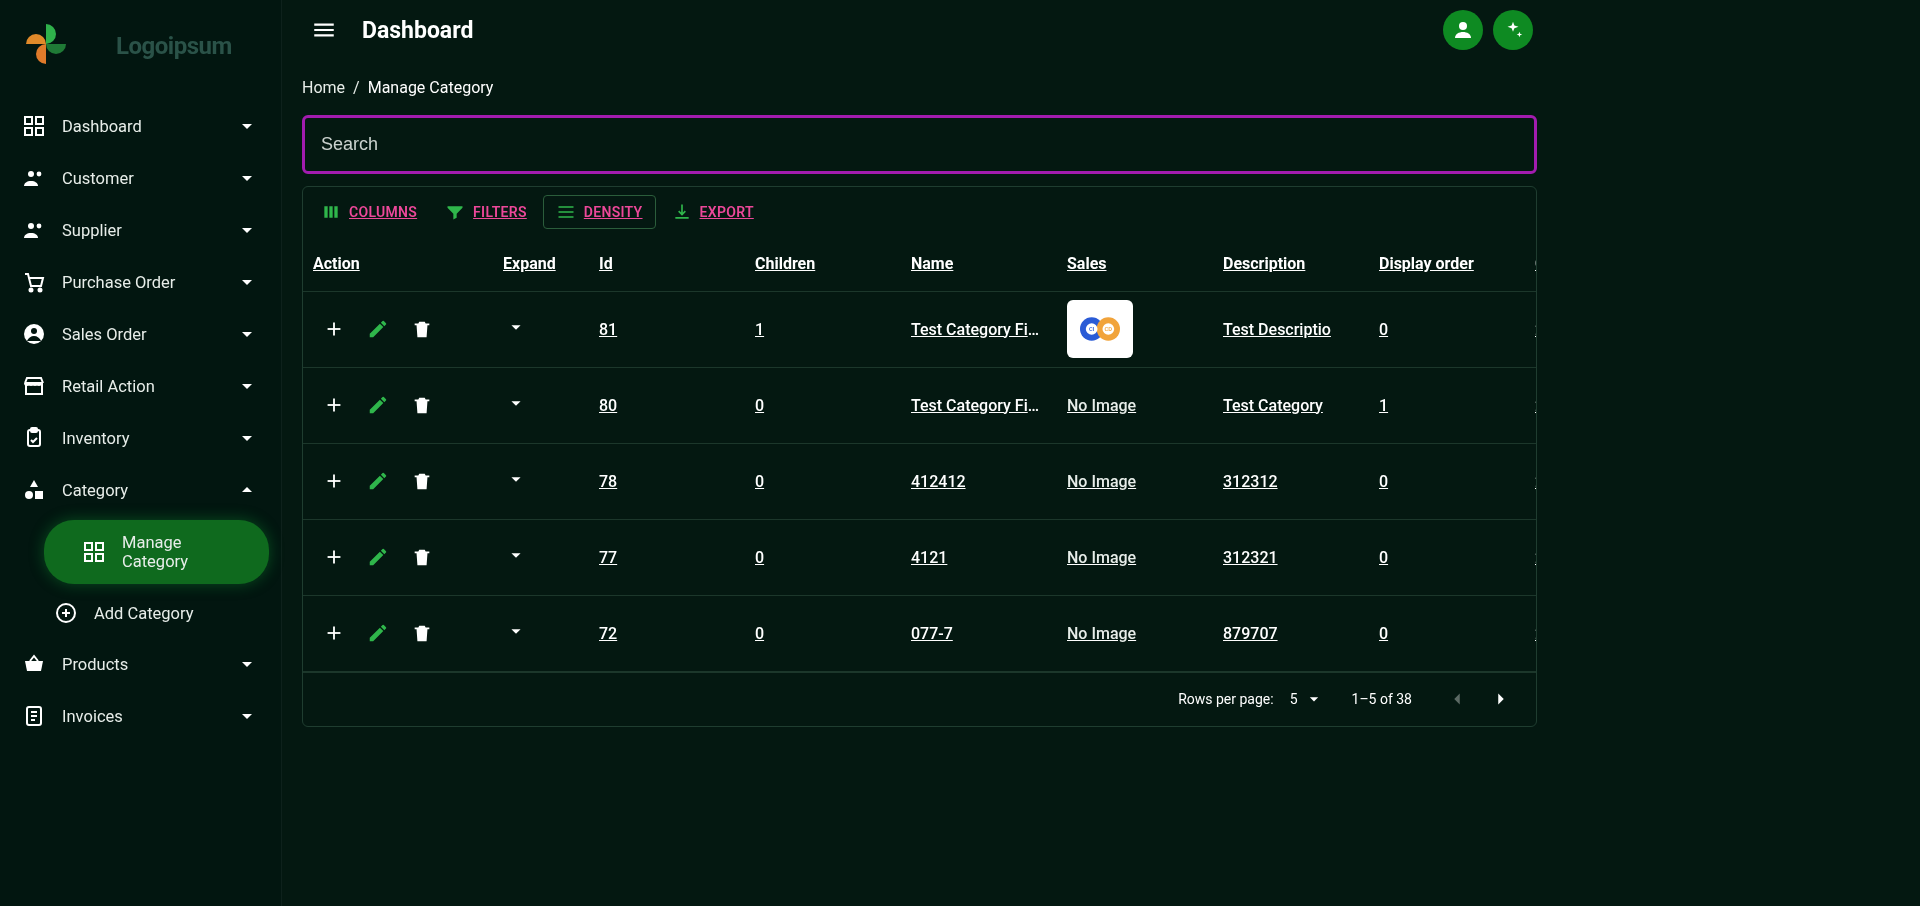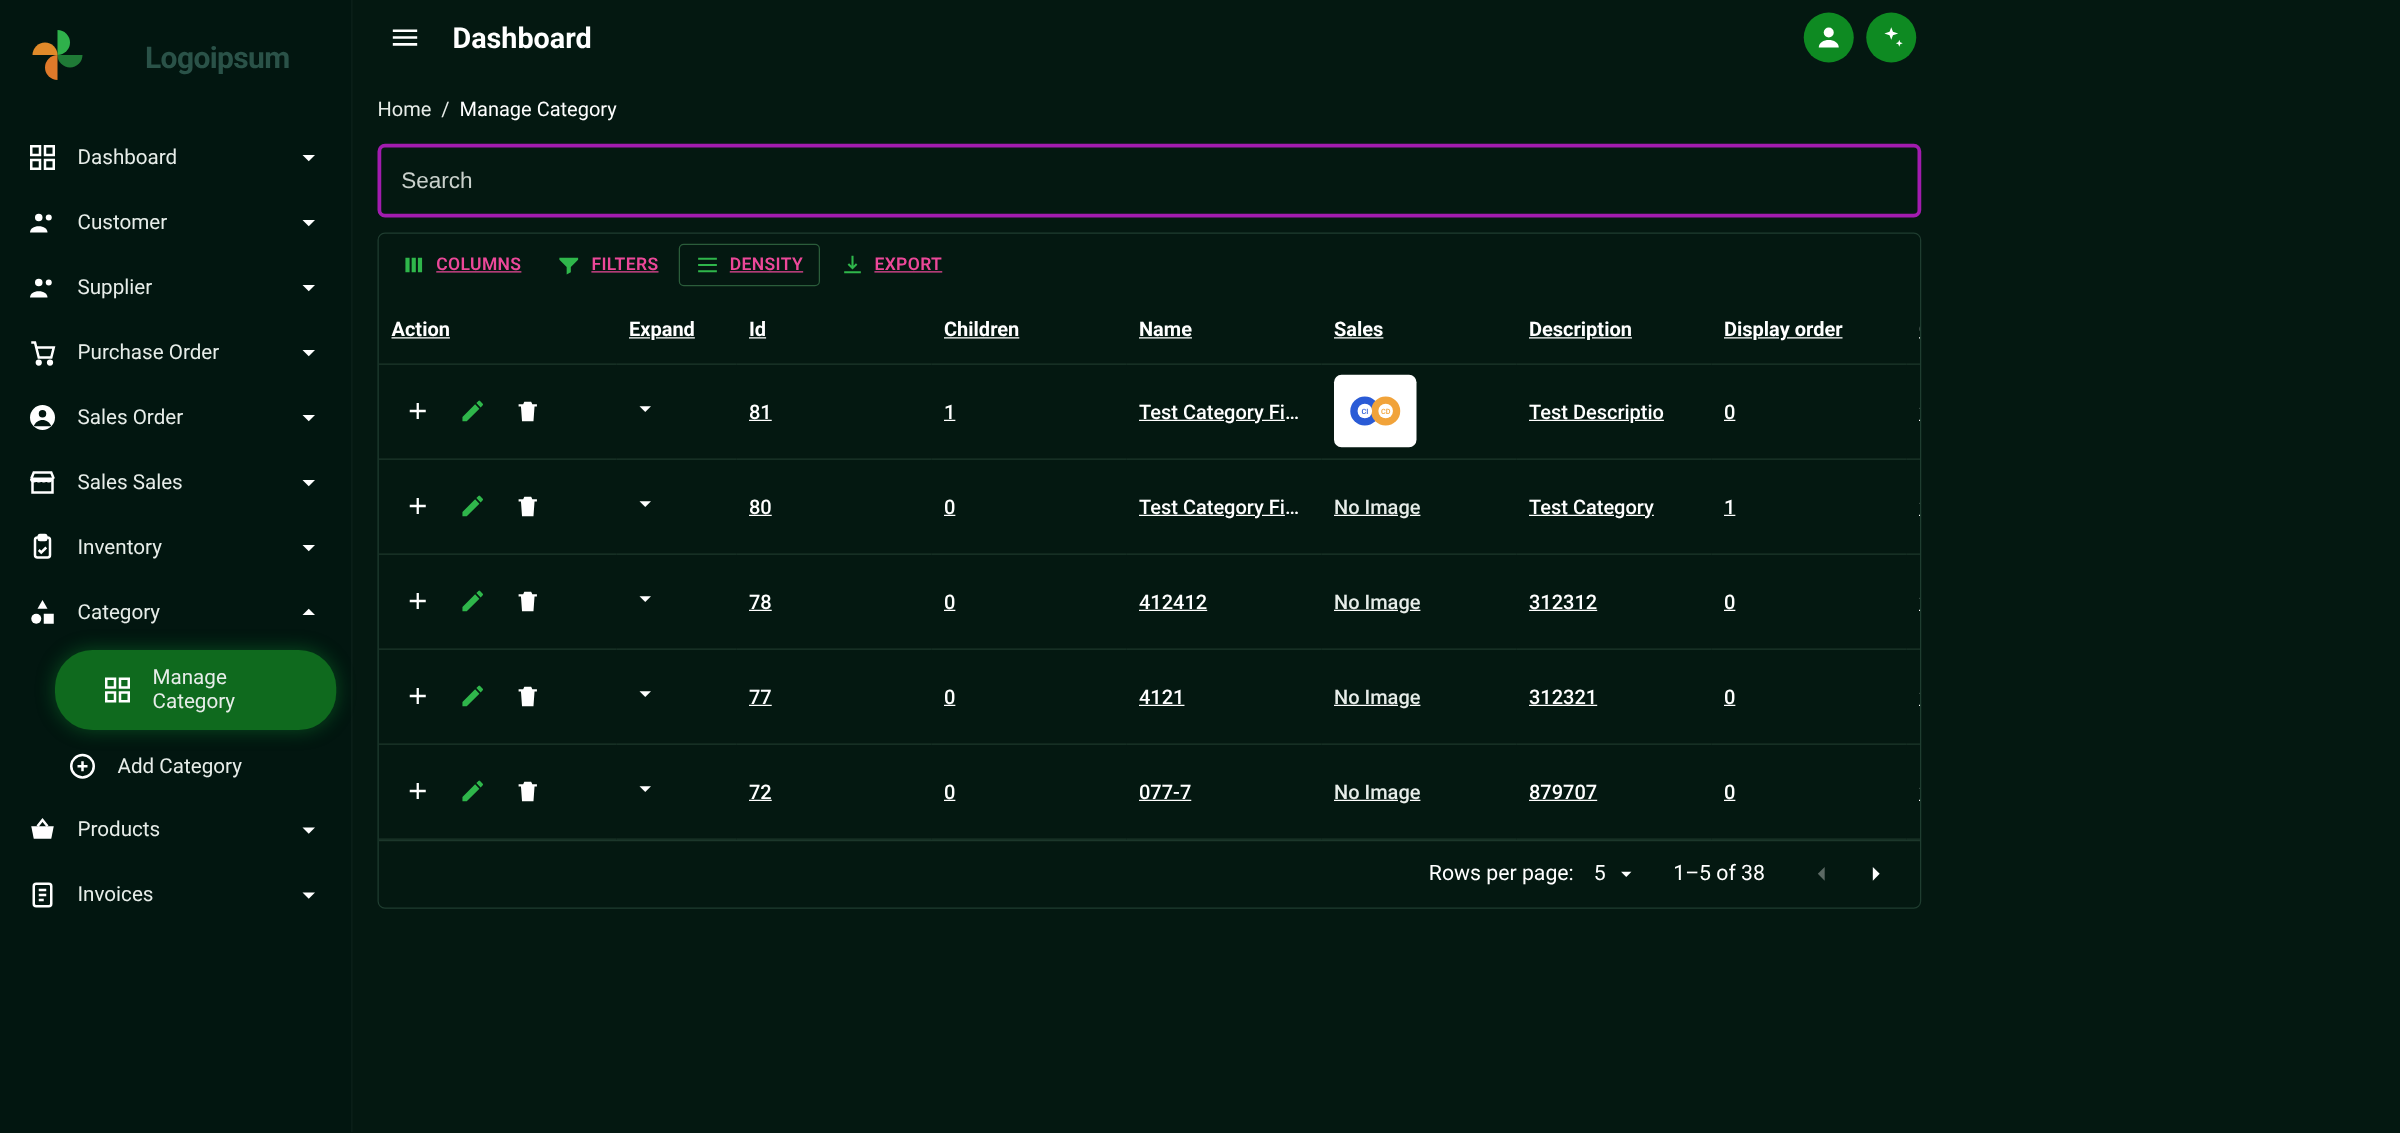--- a/index.html
+++ b/index.html
@@ -138,21 +138,21 @@
   width:66px;height:58px;border-radius:6px;
   background:#fff;display:flex;align-items:center;justify-content:center;
 }
 .thumb svg{width:50px;height:40px;}
 
 .noimg { color:#e7ede9; }
 
 .footer {
   display:flex;align-items:center;justify-content:flex-end;
   gap:28px;padding:10px 18px;height:54px;border-top:1px solid #1c372b;
-  font-size:17px;
+  font-size:14px;
 }
 .rpp-group{display:flex;align-items:center;gap:16px;}
 .rpp-sel{display:flex;align-items:center;gap:6px;cursor:pointer;}
 .pager{display:flex;align-items:center;gap:10px;}
 .pg-btn{width:34px;height:34px;display:flex;align-items:center;justify-content:center;cursor:pointer;border-radius:50%;}
 .pg-btn.disabled{opacity:0.35;cursor:default;}
 </style>
 </head>
 <body>
 
@@ -247,21 +247,21 @@
         </span>
     </div>
     <div class="nav-item">
       <span class="icon">
           <svg viewBox="0 0 24 24" fill="none" stroke="#fff" stroke-width="2">
             <path d="M4 9h16v11H4z"></path>
             <path d="M3 9l2-5h14l2 5"></path>
             <path d="M3 9a2 2 0 0 0 4 0 2 2 0 0 0 4 0 2 2 0 0 0 4 0 2 2 0 0 0 4 0"></path>
           </svg>
         </span>
-      <span class="label">Sales Sales</span>
+      <span class="label">Retail Action</span>
       <span class="chev">
           <svg viewBox="0 0 24 24" fill="#fff">
             <path d="M7 10l5 5 5-5z"></path>
           </svg>
         </span>
     </div>
     <div class="nav-item">
       <span class="icon">
           <svg viewBox="0 0 24 24" fill="none" stroke="#fff" stroke-width="2">
             <rect x="6" y="4" width="12" height="16" rx="2"></rect>

